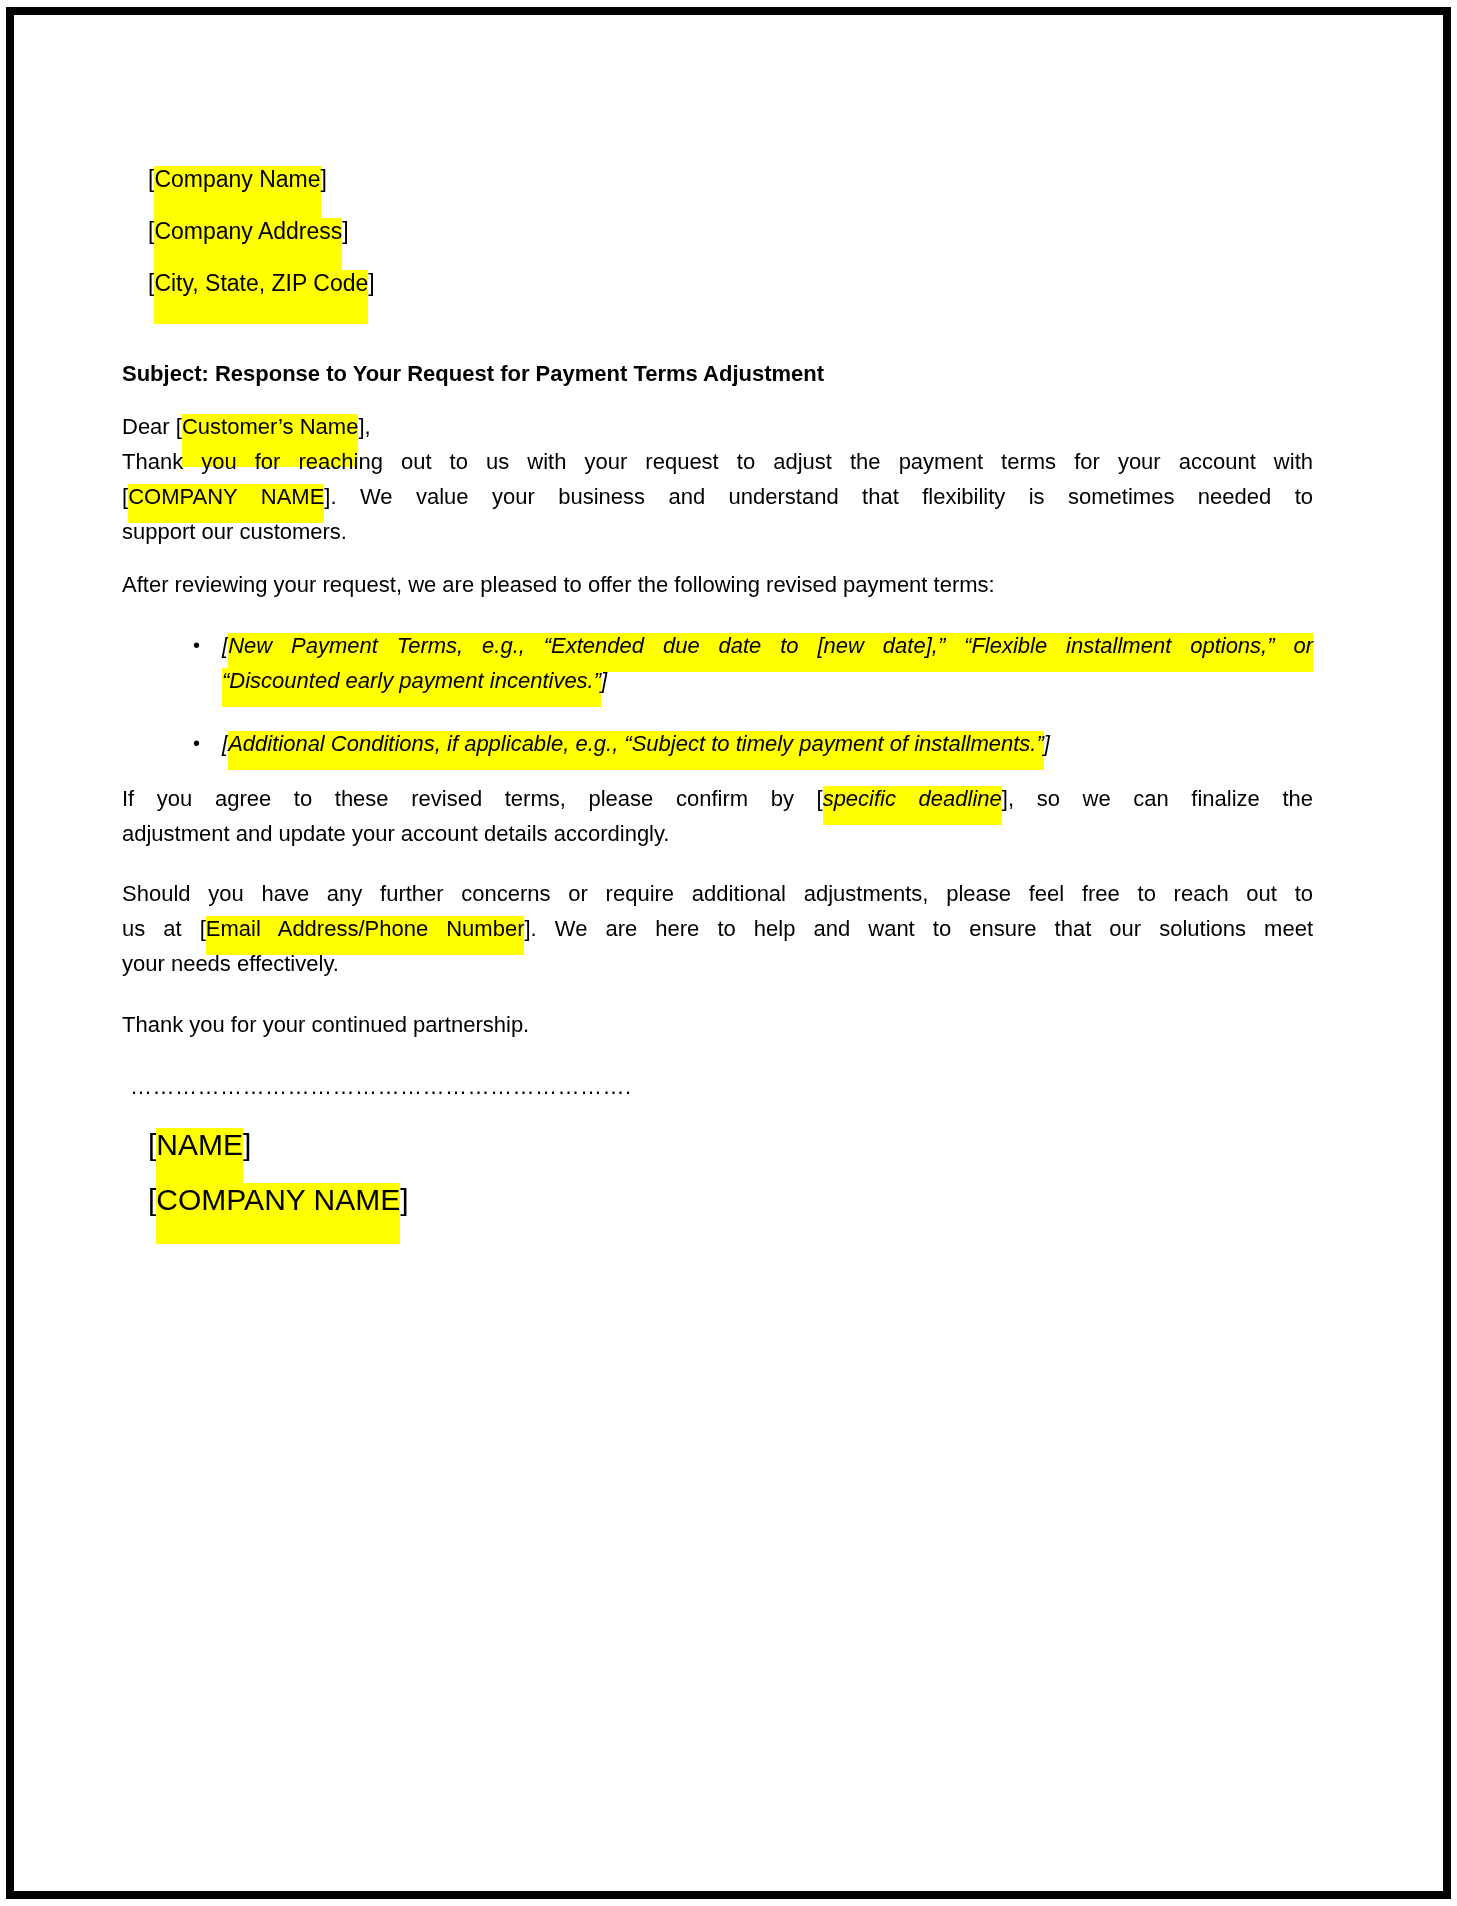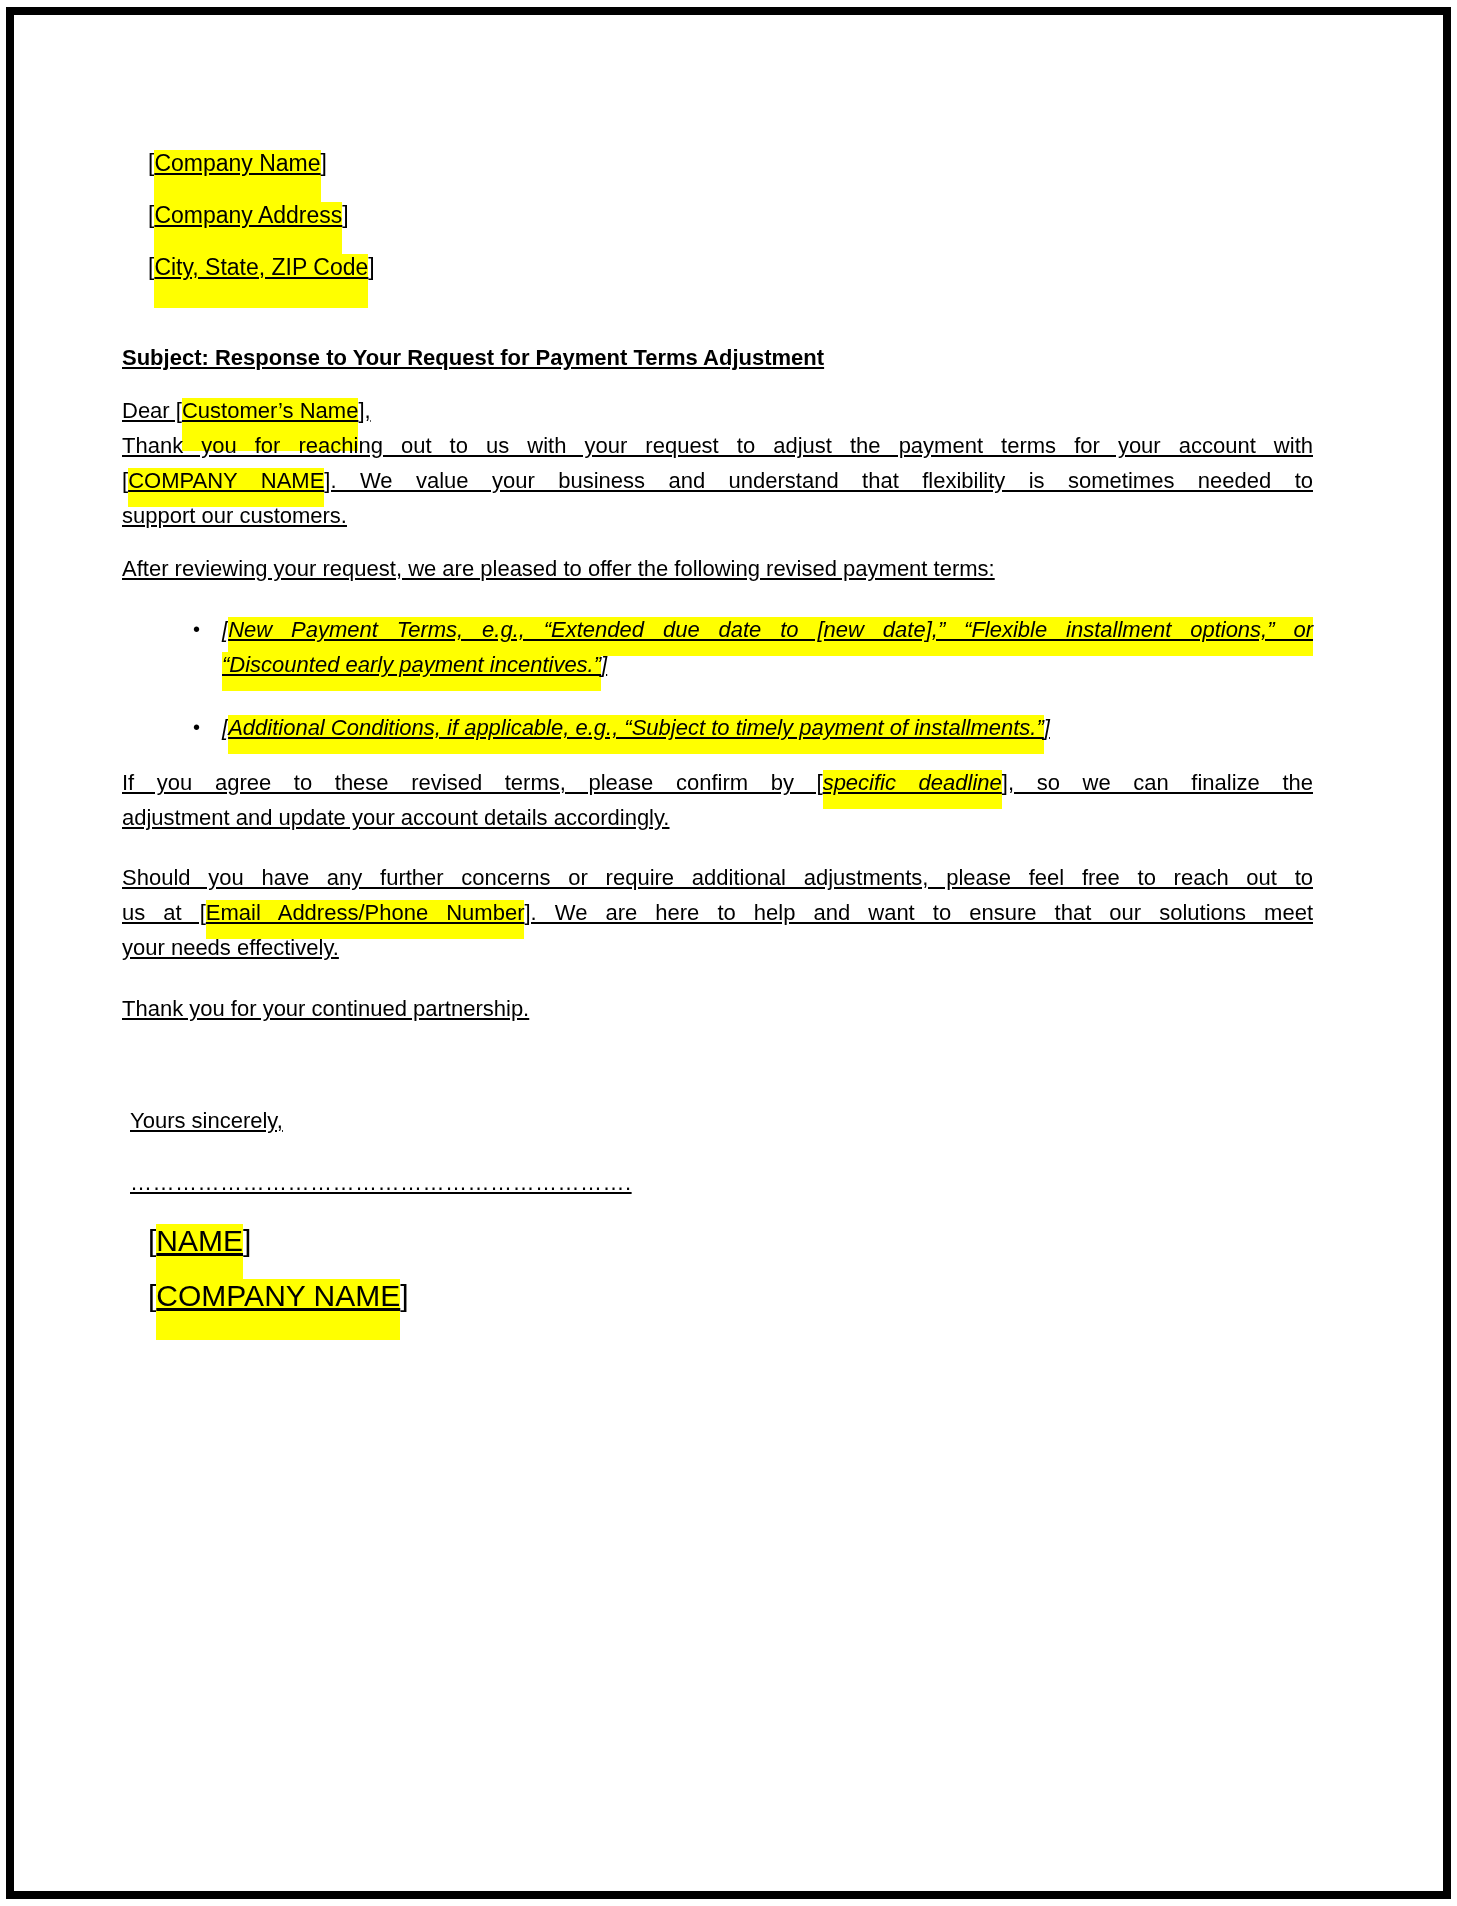--- a/index.html
+++ b/index.html
@@ -10,22 +10,22 @@
     color:#000000;
     font-family:"Liberation Sans", sans-serif;
     overflow:hidden;
   }
   .frame {
     position:absolute; left:6px; top:7px; right:6px; bottom:7px;
     border:8px solid #000000;
     pointer-events:none;
   }
   .content {
-    position:absolute; left:122px; top:0; width:1191px;
-    font-size:22px; line-height:35px;text-decoration:underline;
+    position:absolute; left:122px; top:16px; width:1191px;
+    font-size:22px; line-height:35px;
   }
   .line { min-height:35px; }
   
   .jl { text-align:justify; text-align-last:justify; }
   .ll { text-align:left; }
   
   .hl  { background:#ffff00; box-shadow:0 14px 0 #ffff00; }
   
   .hl2 { background:#ffff00; box-shadow:0 14px 0 #ffff00, 0 28px 0 #ffff00; }
   .it  { font-style:italic; }
@@ -94,21 +94,20 @@
     </div>
 
     <div class="para4">
       <div class="line jl">Should you have any further concerns or require additional adjustments, please feel free to reach out to</div>
       <div class="line jl"><span>us at [</span><span class="hl">Email Address/Phone Number</span><span>]. We are here to help and want to ensure that our solutions meet</span></div>
       <div class="line ll">your needs effectively.</div>
     </div>
 
     <div class="para5 line ll">Thank you for your continued partnership.</div>
 
-    <div class="valediction line ll">Yours sincerely,</div>
 
     <div class="dotted line ll">………………………………………………………….</div>
 
     <div class="signature">
       <div class="line ll"><span>[</span><span class="hl2">NAME</span><span>]</span></div>
       <div class="line ll"><span>[</span><span class="hl2">COMPANY NAME</span><span>]</span></div>
     </div>
 
   </div>
 </div>

